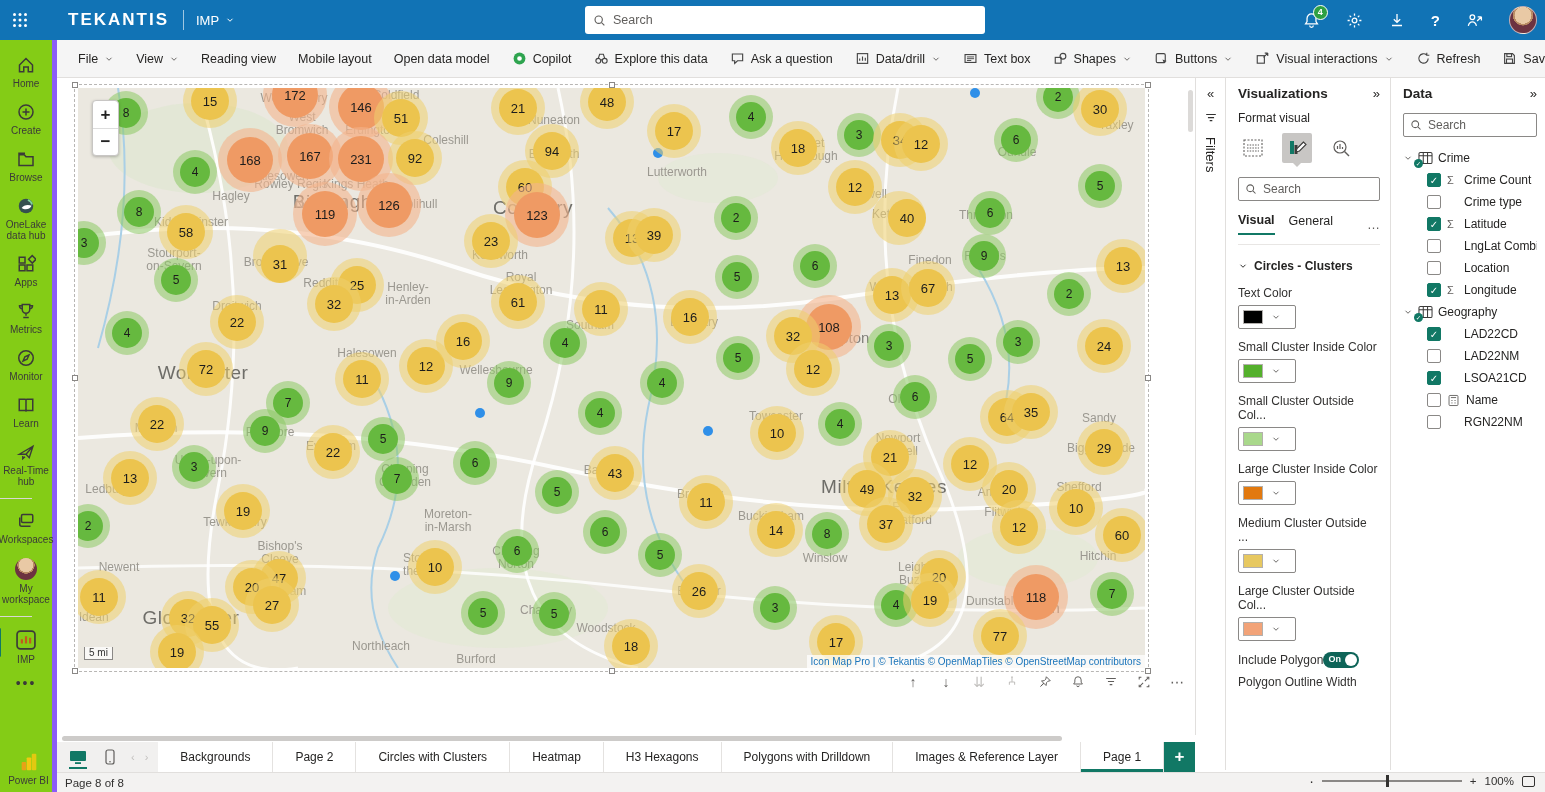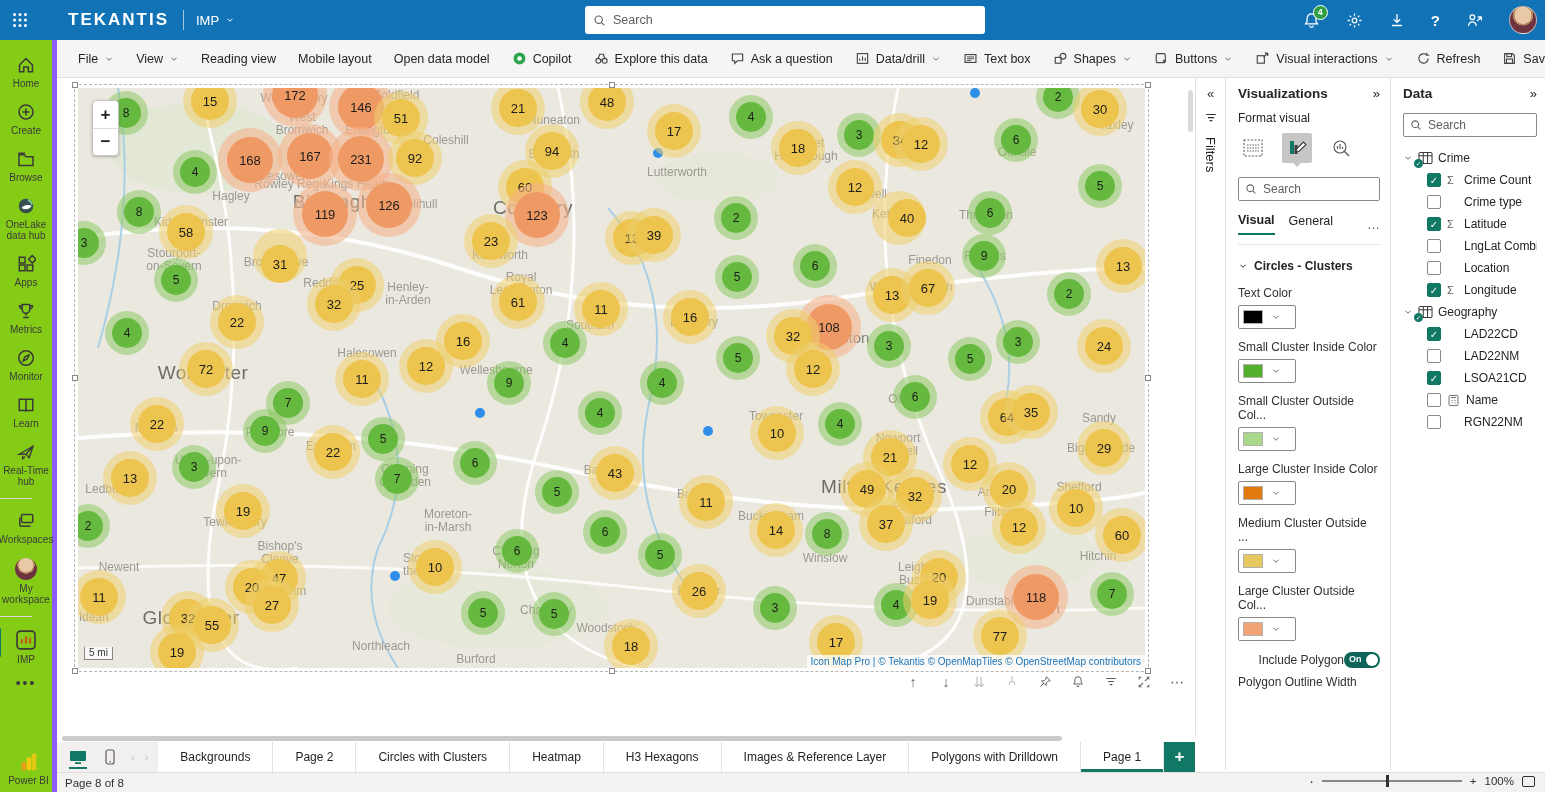--- a/index.html
+++ b/index.html
@@ -80,21 +80,21 @@
   .vp-tab{font-size:12.5px;color:#252423;padding-bottom:6px;cursor:pointer}
   .vp-tab.sel{font-weight:bold;border-bottom:2px solid #117865}
   .vp-more{margin-left:auto;color:#605e5c;font-size:13px;cursor:pointer}
   .vp-body{position:relative;margin-top:8px;height:540px;overflow:hidden}
   .sect-head{display:flex;align-items:center;gap:6px;font-size:12px;font-weight:bold;color:#252423;padding:6px 0;cursor:pointer}
   .ffield{margin:7px 0 11px}
   .flabel{font-size:12px;color:#323130;margin-bottom:5px}
   .swatchctl{width:58px;height:24px;border:1px solid #8a8886;border-radius:2px;background:#fff;display:flex;align-items:center;cursor:pointer}
   .swatch{width:20px;height:14px;margin-left:4px;border:1px solid #b3b0ad}
   .swchev{margin-left:8px;color:#605e5c}
-  .togglerow{display:flex;align-items:center;justify-content:flex-end;margin:10px 0 0}
+  .togglerow{display:flex;align-items:center;justify-content:flex-start;margin:10px 0 0}
   .toggle{width:36px;height:16px;background:#0e6458;border-radius:9px;position:relative;cursor:pointer}
   .toggle .t-on{position:absolute;left:5px;top:2px;color:#fff;font-size:9px;font-weight:bold}
   .toggle .knob{position:absolute;right:2px;top:2px;width:12px;height:12px;border-radius:50%;background:#fff}
   
   .datapanel{position:absolute;left:1390px;top:78px;width:155px;height:692px;background:#fff;border-left:1px solid #e1dfdd;padding:8px 8px 0 12px}
   .dp-title{display:flex;justify-content:space-between;align-items:center;font-size:13.5px;font-weight:bold}
   .dp-search{margin-top:12px;height:24px;border:1px solid #8a8886;border-radius:2px;display:flex;align-items:center;gap:6px;padding:0 6px}
   .dp-search span{font-size:12px;color:#605e5c}
   .dp-tree{margin-top:10px}
   .trow{display:flex;align-items:center;gap:5px;height:22px;font-size:12px;color:#252423;cursor:pointer}
@@ -1253,22 +1253,22 @@
     </div>
     <span class="pb-nav">‹</span>
     <span class="pb-nav">›</span>
   </div>
   <div style="display:flex" id="tab-strip">
       <div class="tab">Backgrounds</div>
       <div class="tab">Page 2</div>
       <div class="tab">Circles with Clusters</div>
       <div class="tab">Heatmap</div>
       <div class="tab">H3 Hexagons</div>
+      <div class="tab">Polygons with Drilldown</div>
       <div class="tab">Images &amp; Reference Layer</div>
-      <div class="tab">Polygons with Drilldown</div>
       <div class="tab active">Page 1</div>
     </div>
   <div class="addtab">+</div>
 </div>
 
 <div class="statusbar">
   <span>Page 8 of 8</span>
 </div>
 <div class="zoomctl-sb">
   <span style="font-size:14px">·</span>

